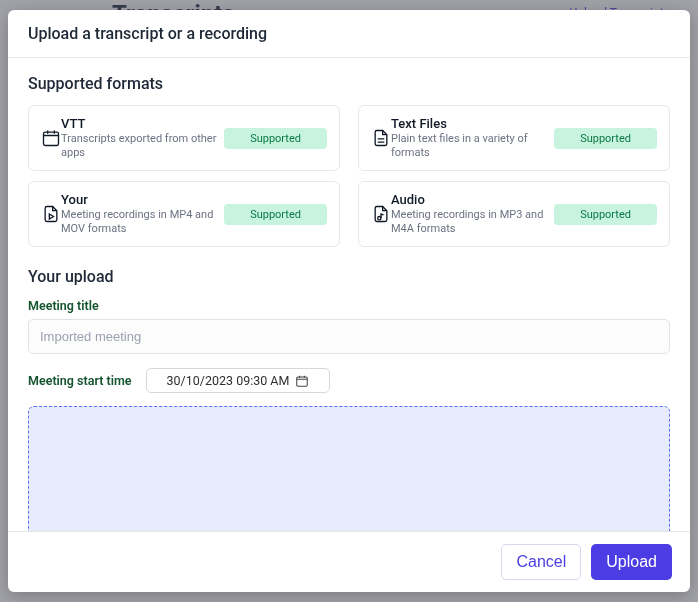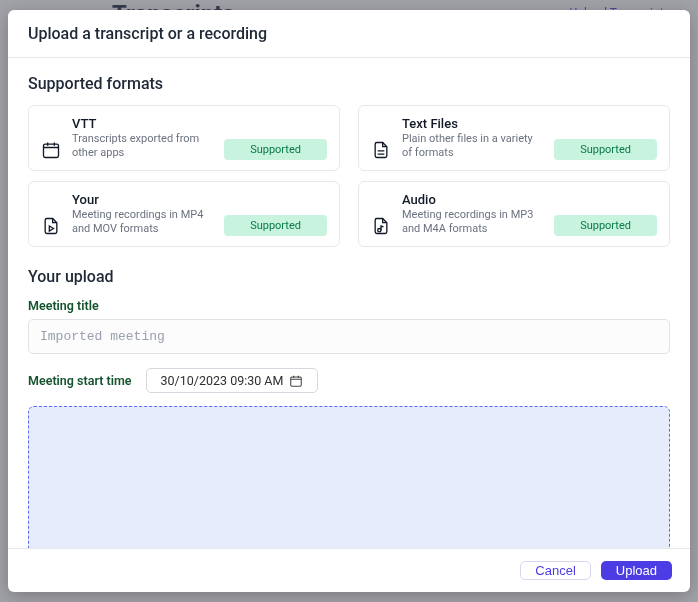--- a/index.html
+++ b/index.html
@@ -70,22 +70,21 @@
     display: grid;
     grid-template-columns: 1fr 1fr;
     gap: 10px 18px;
     margin-bottom: 20px;
   }
   .format-card {
     border: 1px solid #e5e7eb;
     border-radius: 6px;
     padding: 10px 12px;
     display: flex;
-    align-items: flex-end;
-    gap: 11px;
+    align-items: center;
   }
   .format-card.half { grid-column: span 1; }
   .format-icon {
     width: 20px;
     height: 20px;
     flex-shrink: 0;
     display:flex;align-items:center;justify-content:center;
   }
   .format-icon svg { width: 20px; height: 20px; stroke:#111827; }
   .format-text { flex: 1; min-width: 0; }
@@ -108,28 +107,27 @@
   }
   .text-input {
     width: 100%;
     border: 1px solid #e0e2e8;
     border-radius: 5px;
     padding: 9px 11px;
     font-size: 13px;
     color: #555;
     background:#fcfcfd;
     margin-bottom: 14px;
-    font-family: Liberation Mono, monospace;
   }
   .text-input::placeholder { color: #9aa0ad; }
   .row-inline { display:flex; align-items:center; gap: 14px; margin-bottom: 13px;}
   .dt-wrap {
     border:1px solid #d6d8df;
     border-radius:5px;
-    padding:4px 14px;
+    padding:4px 20px;
     display:flex;
     align-items:center;
     gap:6px;
     font-size:12.5px;
     color:#2f2f33;
     background:#fff;
   }
   .dt-wrap .cal-icon { width:14px; height:14px; }
   .dropzone {
     border: 1.5px dashed #5c6cf2;
@@ -144,22 +142,22 @@
     cursor:pointer;
   }
   .modal-footer {
     border-top: 1px solid #e5e7eb;
     padding: 12px 18px;
     display:flex;
     justify-content:flex-end;
     gap: 10px;
   }
   .btn {
-    font-size: 13px;
-    padding: 1px 14px;
+    font-size: 16px;
+    padding: 8px 14px;
     border-radius: 5px;
     cursor:pointer;
     border:1px solid transparent;
     text-align:right;
   }
   .btn.cancel {
     background:#fff;
     color:#4b3de3;
     border-color:#d6d8ef;
   }
@@ -204,21 +202,21 @@
 
       <div class="format-card">
         <span class="format-icon">
           <svg viewBox="0 0 24 24" fill="none" stroke-width="1.6">
               <path d="M14 3H7a2 2 0 0 0-2 2v14a2 2 0 0 0 2 2h10a2 2 0 0 0 2-2V8l-5-5z"></path>
               <path d="M14 3v5h5M8 13h8M8 17h8"></path>
             </svg>
         </span>
         <div class="format-text">
           <div class="format-name">Text Files</div>
-          <div class="format-desc">Plain other files in a variety of formats</div>
+          <div class="format-desc">Plain text files in a variety of formats</div>
         </div>
         <span class="badge supported">Supported</span>
       </div>
 
       <div class="format-card">
         <span class="format-icon">
           <svg viewBox="0 0 24 24" fill="none" stroke-width="1.6">
               <path d="M14 3H7a2 2 0 0 0-2 2v14a2 2 0 0 0 2 2h10a2 2 0 0 0 2-2V8l-5-5z"></path>
               <path d="M14 3v5h5"></path>
               <path d="M10 12l5 3-5 3v-6z"></path>

